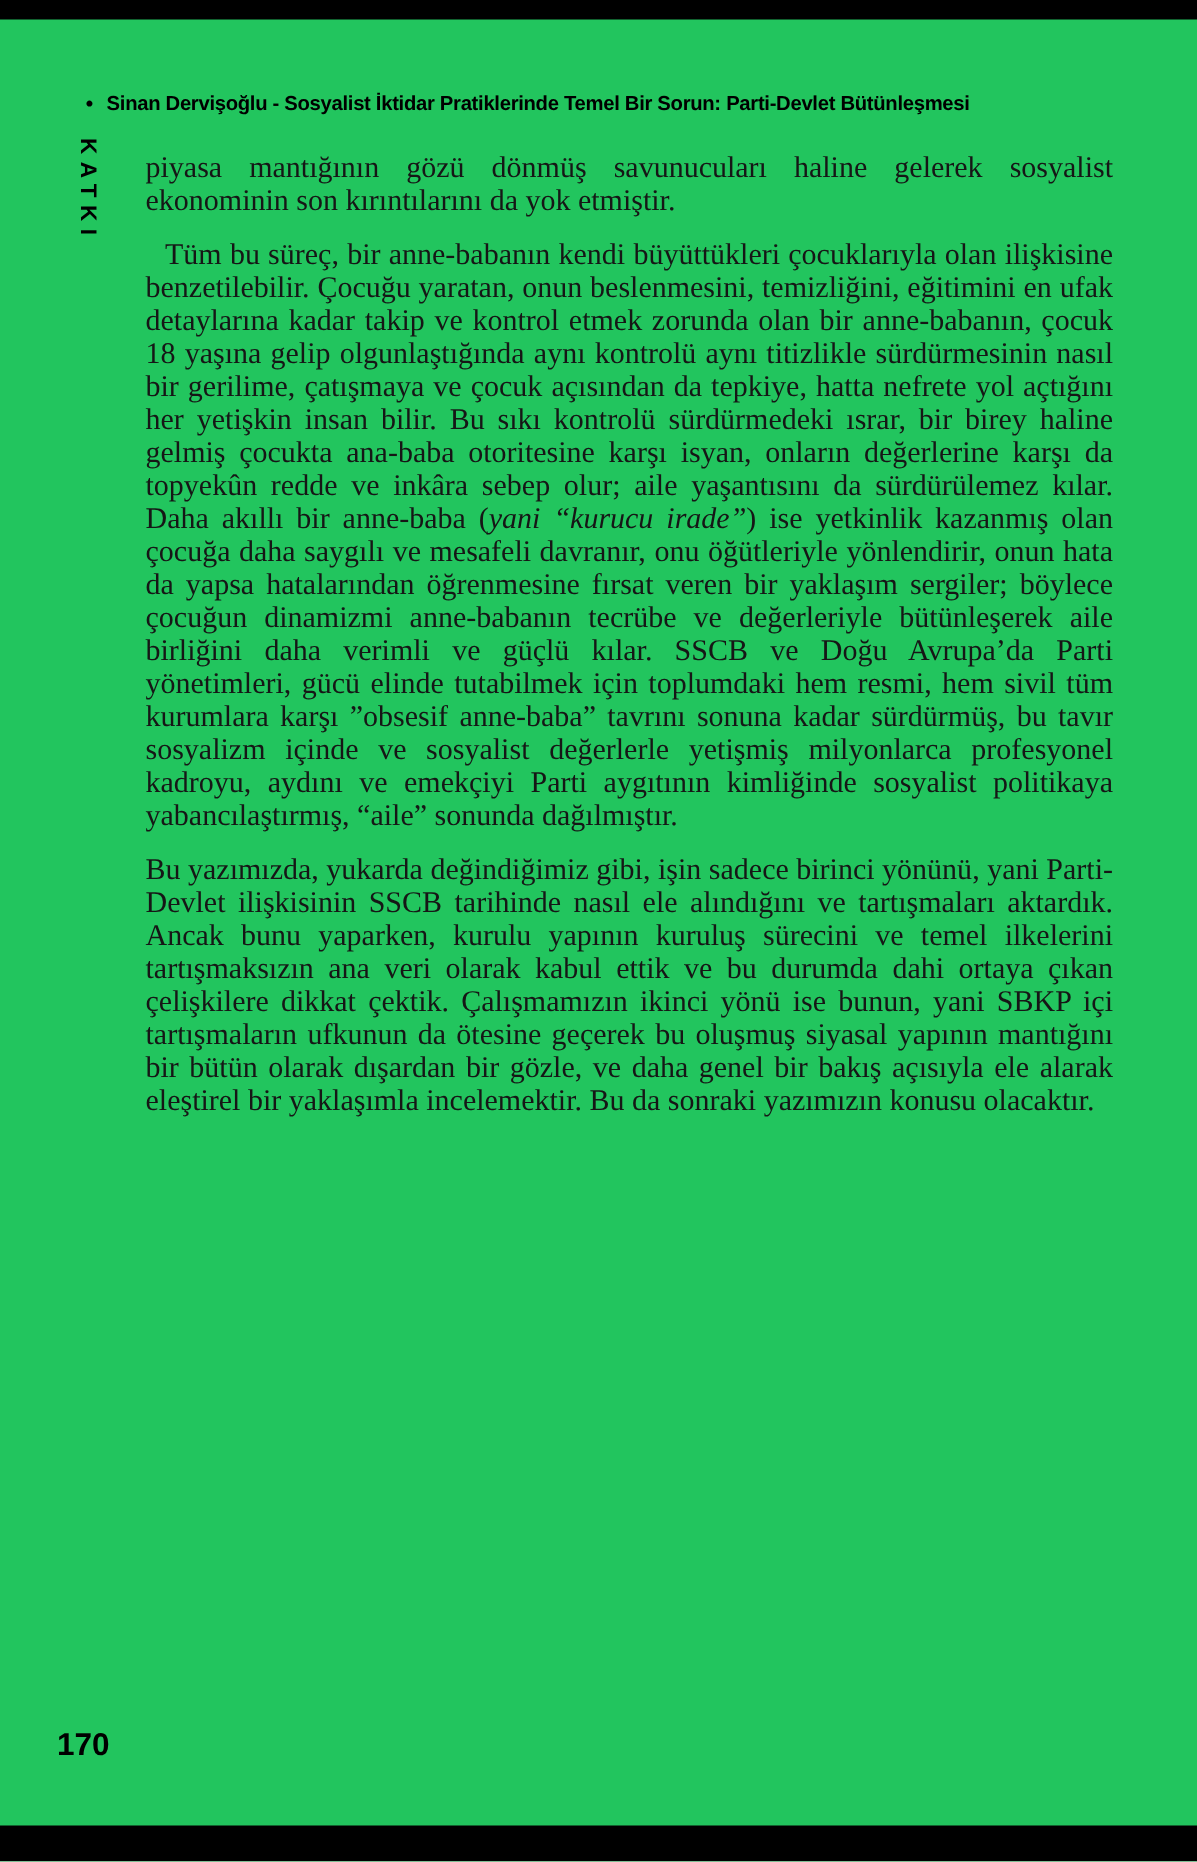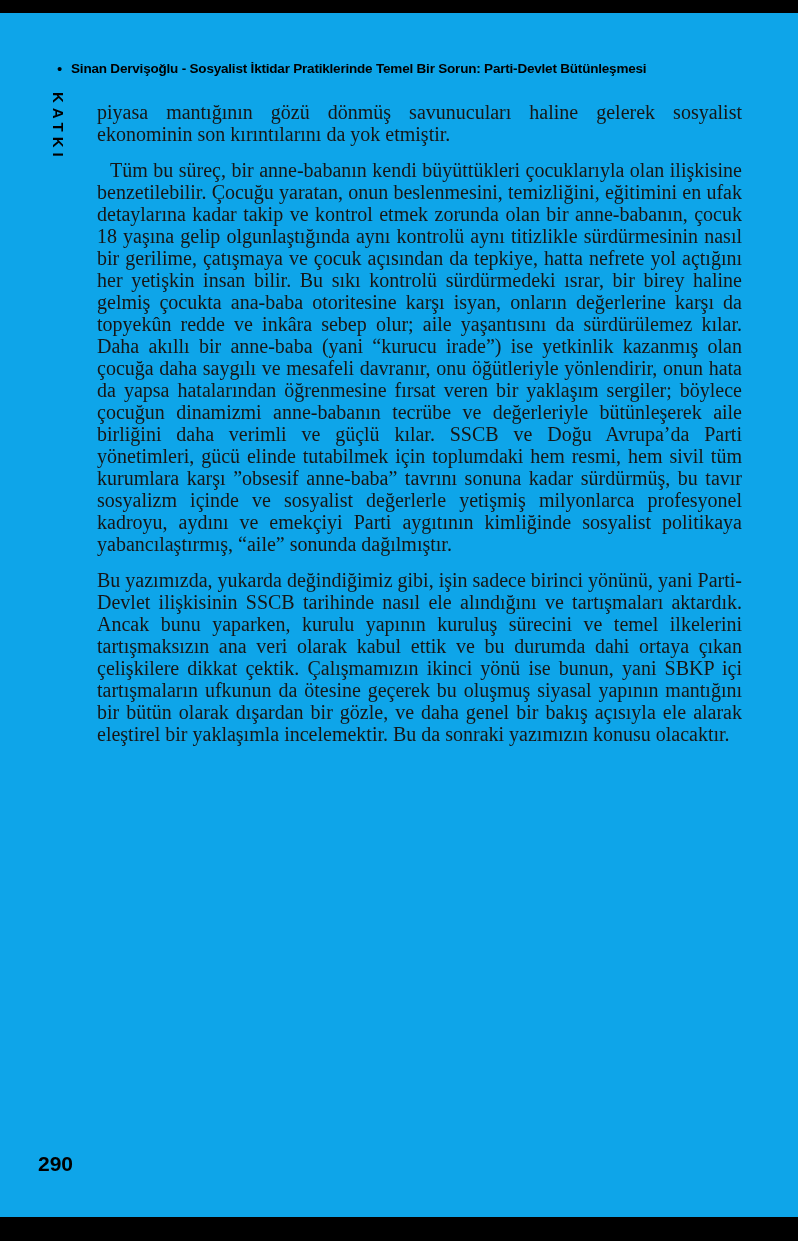--- a/index.html
+++ b/index.html
@@ -2,21 +2,21 @@
 <html lang="tr"><head>
 <meta charset="utf-8">
 <style>
   * { margin: 0; padding: 0; box-sizing: border-box; }
   html, body { background: #e8e8e8; }
   .page {
     position: relative;
     width: 798px;
     height: 1241px;
     margin: 0 auto;
-    background: #0ea5e9;
+    background: #22c55e;
     overflow: hidden;
     color: #111111;
   }
   .top-bar {
     position: absolute;
     top: 0; left: 0; right: 0;
     height: 13px;
     background: #000000;
   }
   .bottom-bar {
@@ -63,21 +63,21 @@
     width: 645px;
     font-family: "Liberation Serif", serif;
     font-size: 20px;
     line-height: 22px;
     text-align: justify;
     color: #161616;
   }
   .body-col p.para { margin-bottom: 14px; }
   .body-col p.para.indent { text-indent: 13px; }
   .run-bold { font-weight: normal; }
-  .run-italic { }
+  .run-italic { font-style: italic; }
   .page-number {
     position: absolute;
     left: 38px;
     top: 1152px;
     font-family: "Liberation Sans", sans-serif;
     font-weight: 800;
     font-size: 21px;
     color: #000000;
   }
 </style>
@@ -92,16 +92,16 @@
   </div>
 
   <div class="side-label">KATKI</div>
 
   <div class="body-col" id="body-container">
       <p class="para"><span>piyasa mantığının gözü dönmüş savunucuları haline gelerek sosyalist ekonominin son kırıntılarını da yok etmiştir.</span></p>
       <p class="para indent"><span>Tüm bu süreç, bir anne-babanın kendi büyüttükleri çocuklarıyla olan ilişkisine benzetilebilir. Çocuğu yaratan, onun beslenmesini, temizliğini, eğitimini en ufak detaylarına kadar takip ve kontrol etmek zorunda olan bir anne-babanın, çocuk 18 yaşına gelip olgunlaştığında aynı kontrolü aynı titizlikle sürdürmesinin nasıl bir gerilime, çatışmaya ve çocuk açısından da tepkiye, hatta nefrete yol açtığını her yetişkin insan bilir. Bu sıkı kontrolü sürdürmedeki ısrar, bir birey haline gelmiş çocukta ana-baba otoritesine karşı isyan, onların değerlerine karşı da topyekûn redde ve inkâra sebep olur; aile yaşantısını da sürdürülemez kılar. Daha akıllı bir anne-baba (</span><span class="run-italic">yani “kurucu irade”</span><span>) ise yetkinlik kazanmış olan çocuğa daha saygılı ve mesafeli davranır, onu öğütleriyle yönlendirir, onun hata da yapsa hatalarından öğrenmesine fırsat veren bir yaklaşım sergiler; böylece çocuğun dinamizmi anne-babanın tecrübe ve değerleriyle bütünleşerek aile birliğini daha verimli ve güçlü kılar. SSCB ve Doğu Avrupa’da Parti yönetimleri, gücü elinde tutabilmek için toplumdaki hem resmi, hem sivil tüm kurumlara karşı ”obsesif anne-baba” tavrını sonuna kadar sürdürmüş, bu tavır sosyalizm içinde ve sosyalist değerlerle yetişmiş milyonlarca profesyonel kadroyu, aydını ve emekçiyi Parti aygıtının kimliğinde sosyalist politikaya yabancılaştırmış, “aile” sonunda dağılmıştır.</span></p>
       <p class="para"><span>Bu yazımızda, yukarda değindiğimiz gibi, işin sadece </span><span class="run-bold">birinci yönünü</span><span>, yani Parti-Devlet ilişkisinin SSCB tarihinde nasıl ele alındığını ve tartışmaları aktardık. Ancak bunu yaparken, kurulu yapının kuruluş sürecini ve temel ilkelerini tartışmaksızın ana veri olarak kabul ettik ve bu durumda dahi ortaya çıkan çelişkilere dikkat çektik. Çalışmamızın </span><span class="run-bold">ikinci yönü</span><span> ise bunun, yani SBKP içi tartışmaların ufkunun da ötesine geçerek bu oluşmuş </span><span class="run-bold">siyasal yapının mantığını</span><span> bir bütün olarak dışardan bir gözle, ve daha genel bir bakış açısıyla ele alarak eleştirel bir yaklaşımla incelemektir. Bu da sonraki yazımızın konusu olacaktır.</span></p>
     </div>
 
-  <div class="page-number">290</div>
+  <div class="page-number">170</div>
 
   <div class="bottom-bar"></div>
 </div>
 
 </body></html>

